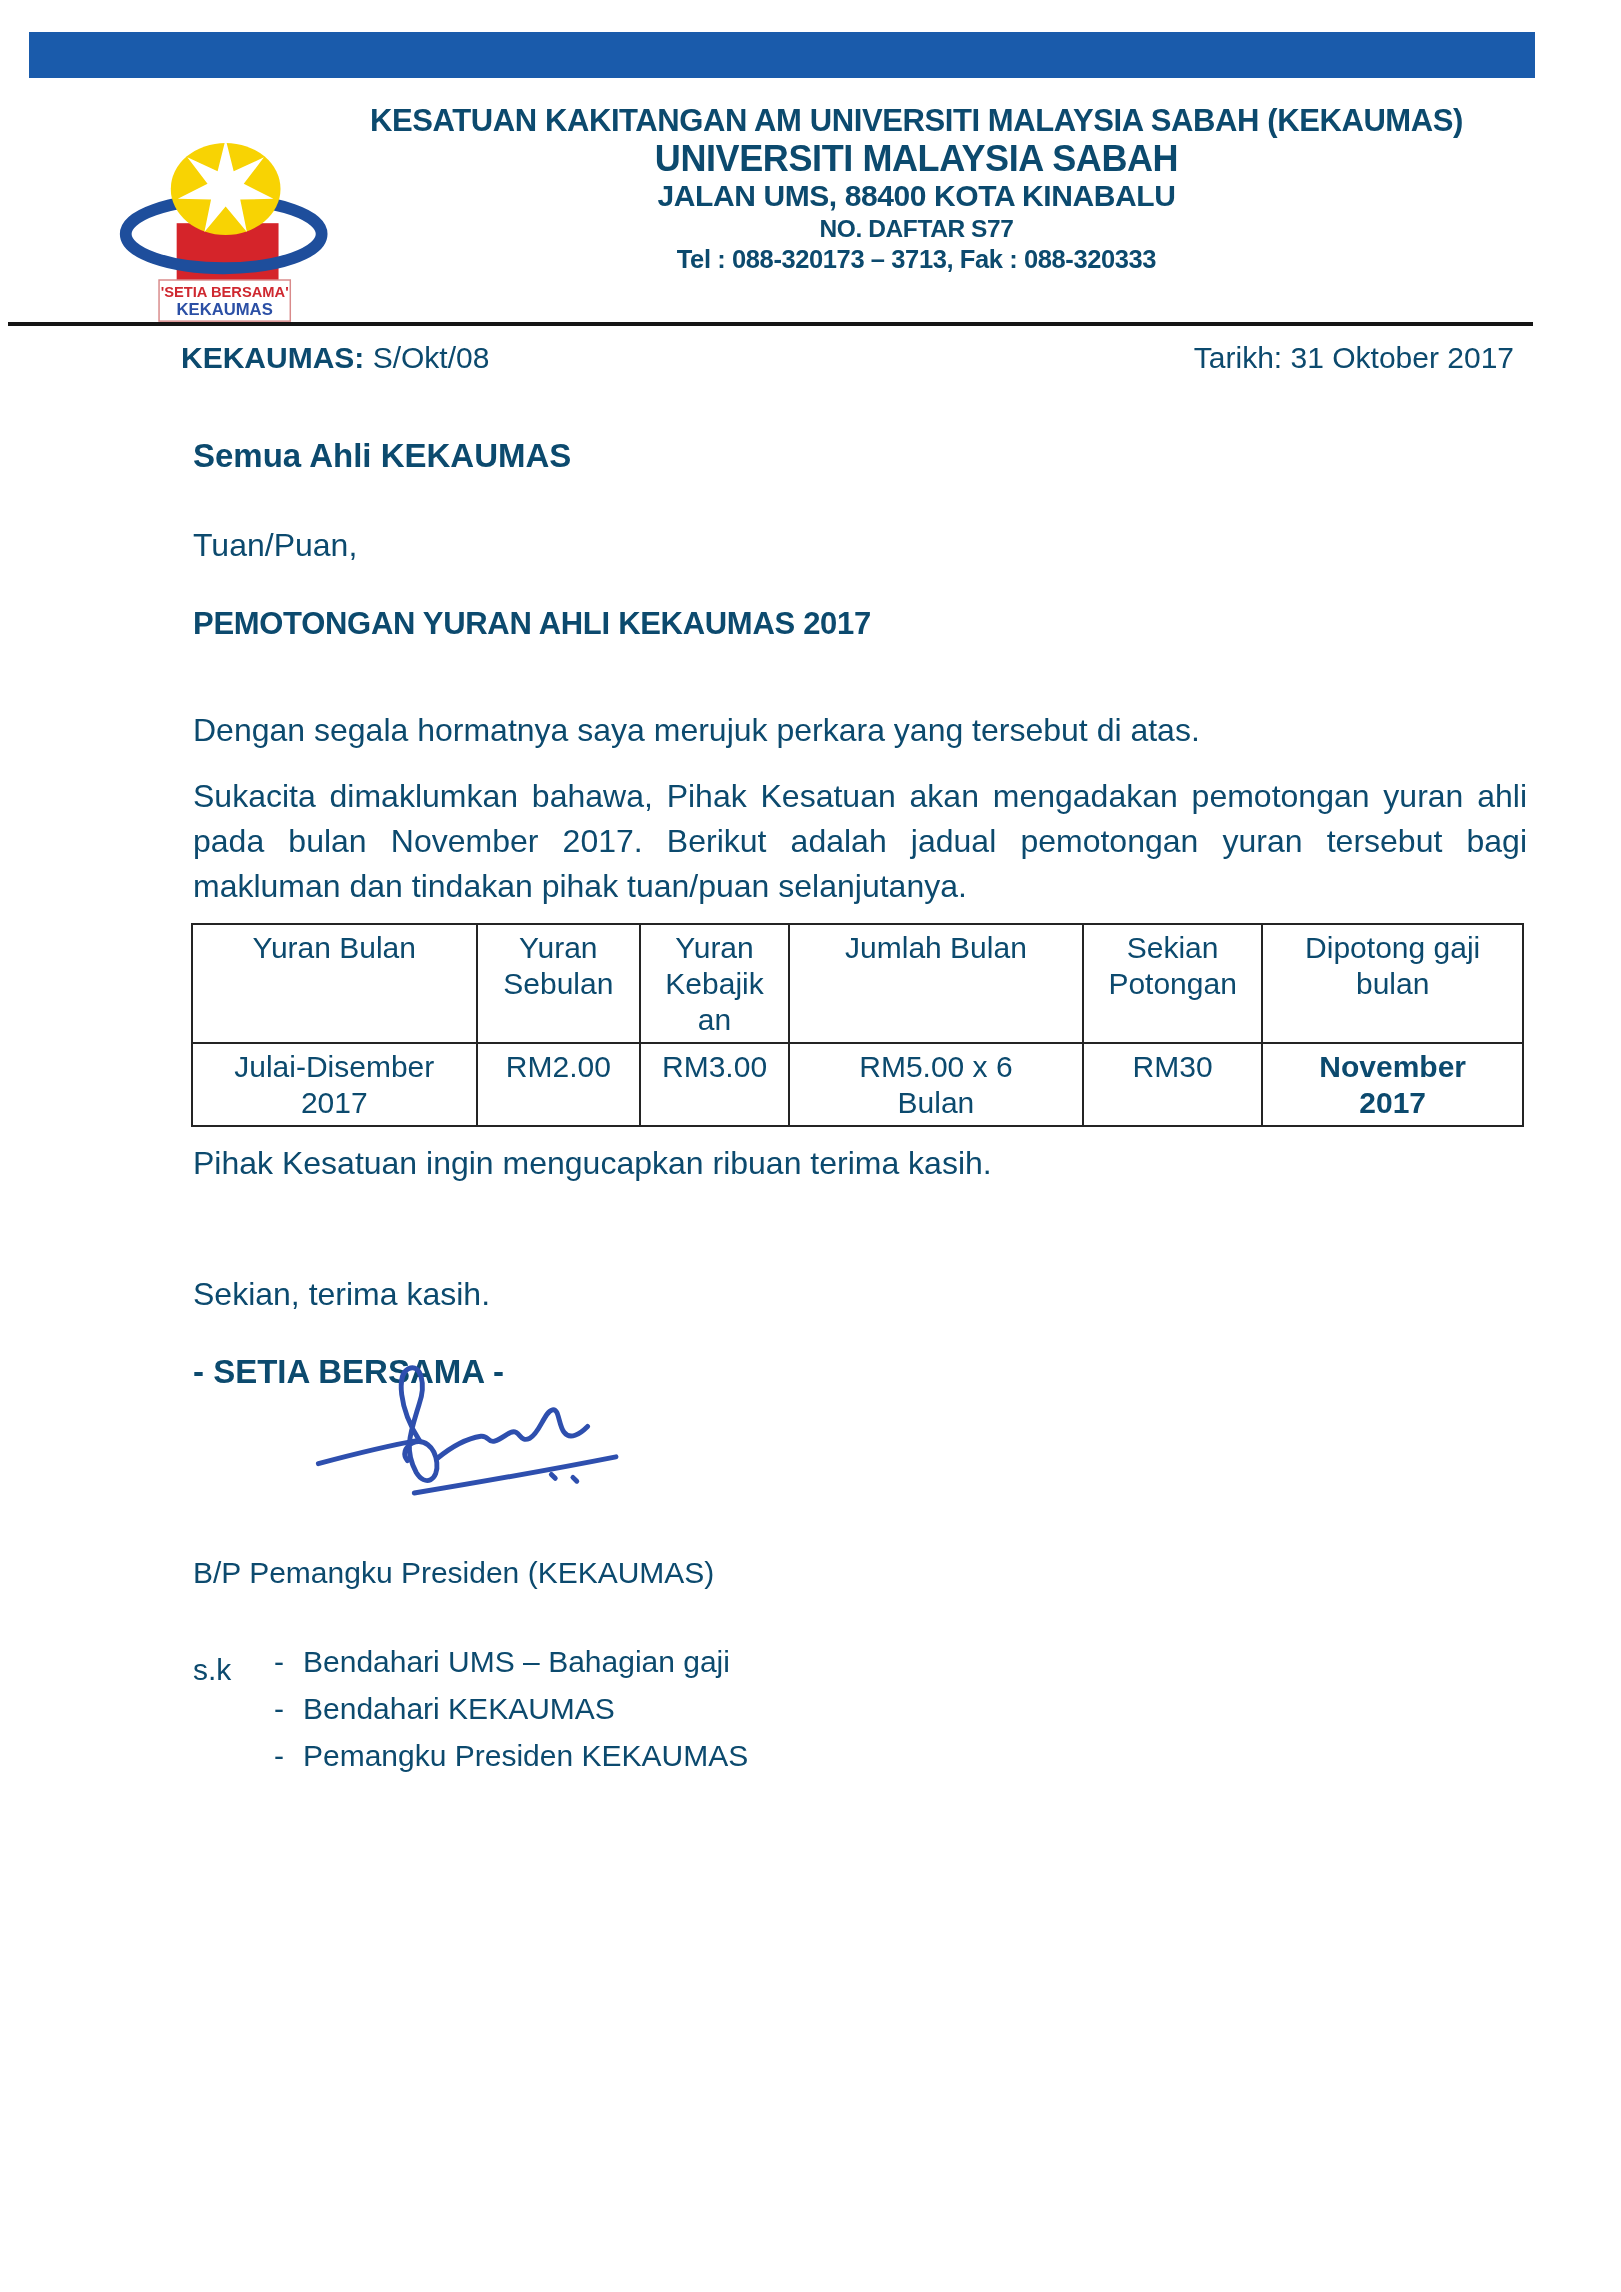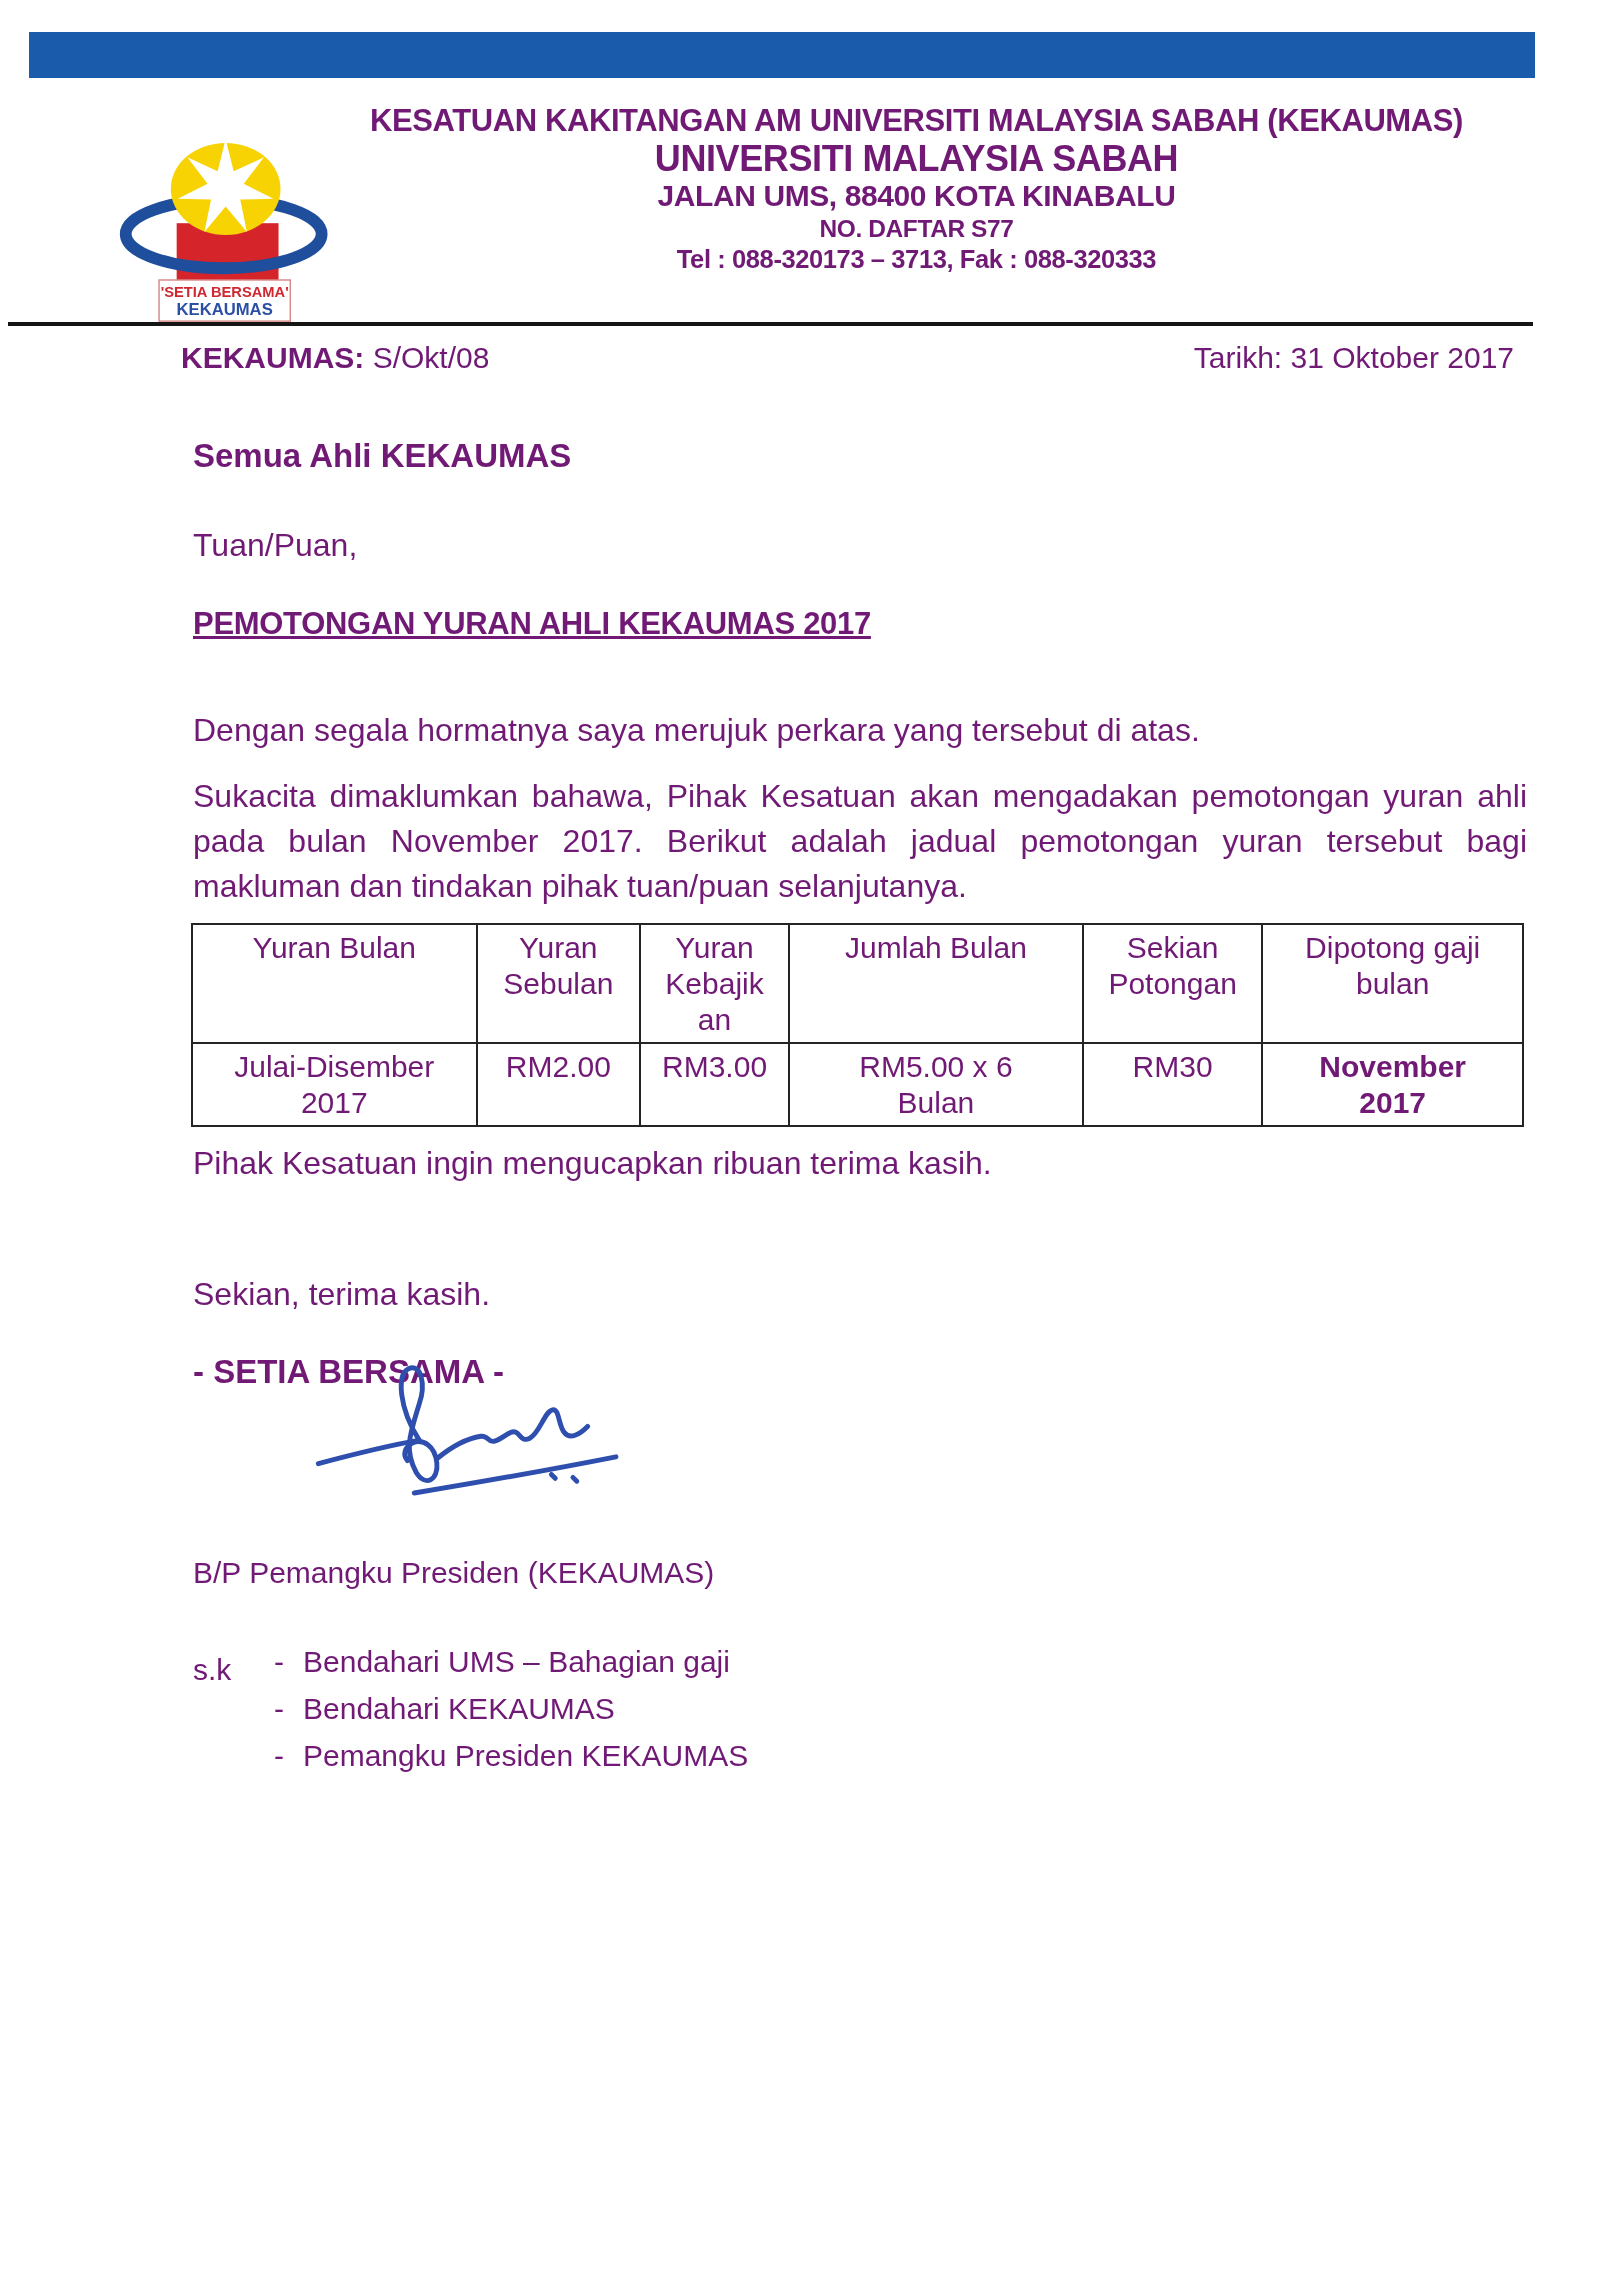--- a/index.html
+++ b/index.html
@@ -1,42 +1,42 @@
 <!DOCTYPE html>
 <html><head>
 <meta charset="utf-8">
 <style>
   html,body{margin:0;padding:0;background:#9a9a9a;}
   .page{
     position:relative;
     width:1621px;height:2293px;
     background:#ffffff;
     font-family:"Liberation Sans", sans-serif;
-    color:#701a75;
+    color:#0c4a6e;
     overflow:hidden;
   }
   .abs{position:absolute;}
   .topbar{left:29px;top:32px;width:1506px;height:46px;background:#1a5bab;}
   
   .letterhead{left:304px;top:102px;width:1225px;text-align:center;font-weight:bold;letter-spacing:-0.4px;}
   .lh1{font-size:31px;line-height:38px;}
   .lh2{font-size:36px;line-height:37px;}
   .lh3{font-size:30px;line-height:37px;}
   .lh4{font-size:24.5px;line-height:30px;}
   .lh5{font-size:25.5px;line-height:30px;}
   .logo-wrap{left:110px;top:137px;width:245px;height:191px;}
   .rule{left:7.8px;top:322px;width:1525px;height:3.9px;background:#151515;}
   
   .refrow{left:181px;top:341px;width:1333px;display:flex;justify-content:space-between;font-size:30px;}
   .refrow b{font-weight:bold;}
   
   .bodytext{font-size:32px;line-height:45px;}
   .recipient{left:193px;top:437px;font-size:33px;font-weight:bold;}
   .salutation{left:193px;top:523px;}
-  .subject{left:193px;top:606px;font-size:31px;font-weight:bold;letter-spacing:-0.3px;text-decoration:underline;}
+  .subject{left:193px;top:606px;font-size:31px;font-weight:bold;letter-spacing:-0.3px;}
   .para1{left:193px;top:708px;}
   .para2{left:193px;top:774px;width:1334px;text-align:justify;}
   .para3{left:193px;top:1141px;}
   .closing{left:193px;top:1272px;}
   .motto{left:193px;top:1353px;font-size:33px;font-weight:bold;}
   
   .feetable{left:191px;top:923px;width:1333px;border-collapse:collapse;table-layout:fixed;font-size:30px;line-height:36px;}
   .feetable th,.feetable td{
     border:2.9px solid #242424;
     text-align:center;vertical-align:top;

